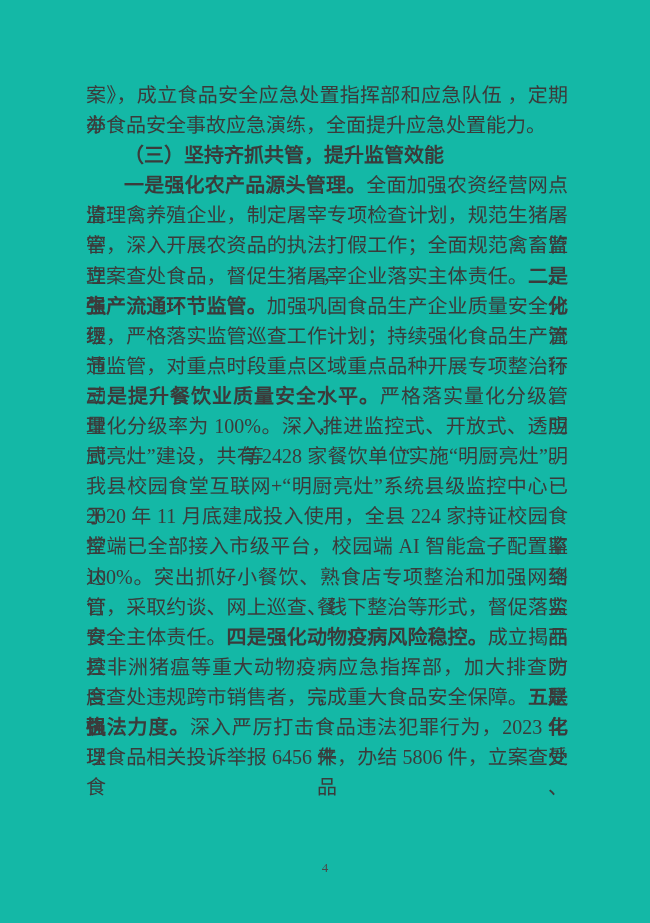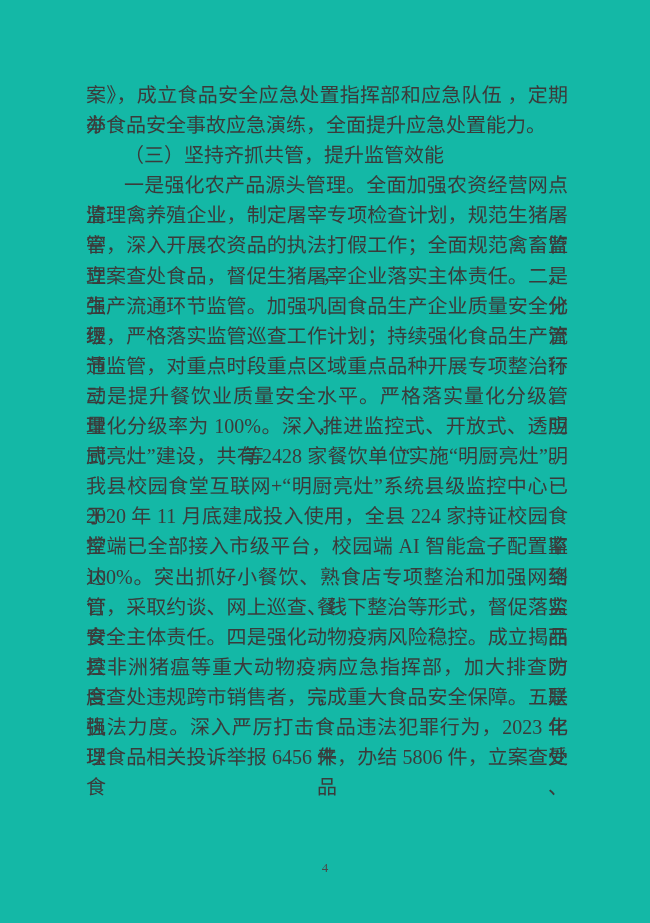--- a/index.html
+++ b/index.html
@@ -37,21 +37,21 @@
   .text-line.justify {
     white-space: normal;
     text-align: justify;
     text-align-last: justify;
     word-break: break-all;
   }
   .text-line.indent {
     text-indent: 38px;
   }
   .seg-bold {
-    font-weight: 400;
+    font-weight: 700;
   }
   .page-number {
     position: absolute;
     left: 0;
     top: 860px;
     width: 650px;
     text-align: center;
     font-size: 13px;
     color: #4a4a4a;
     filter: blur(0.2px);

